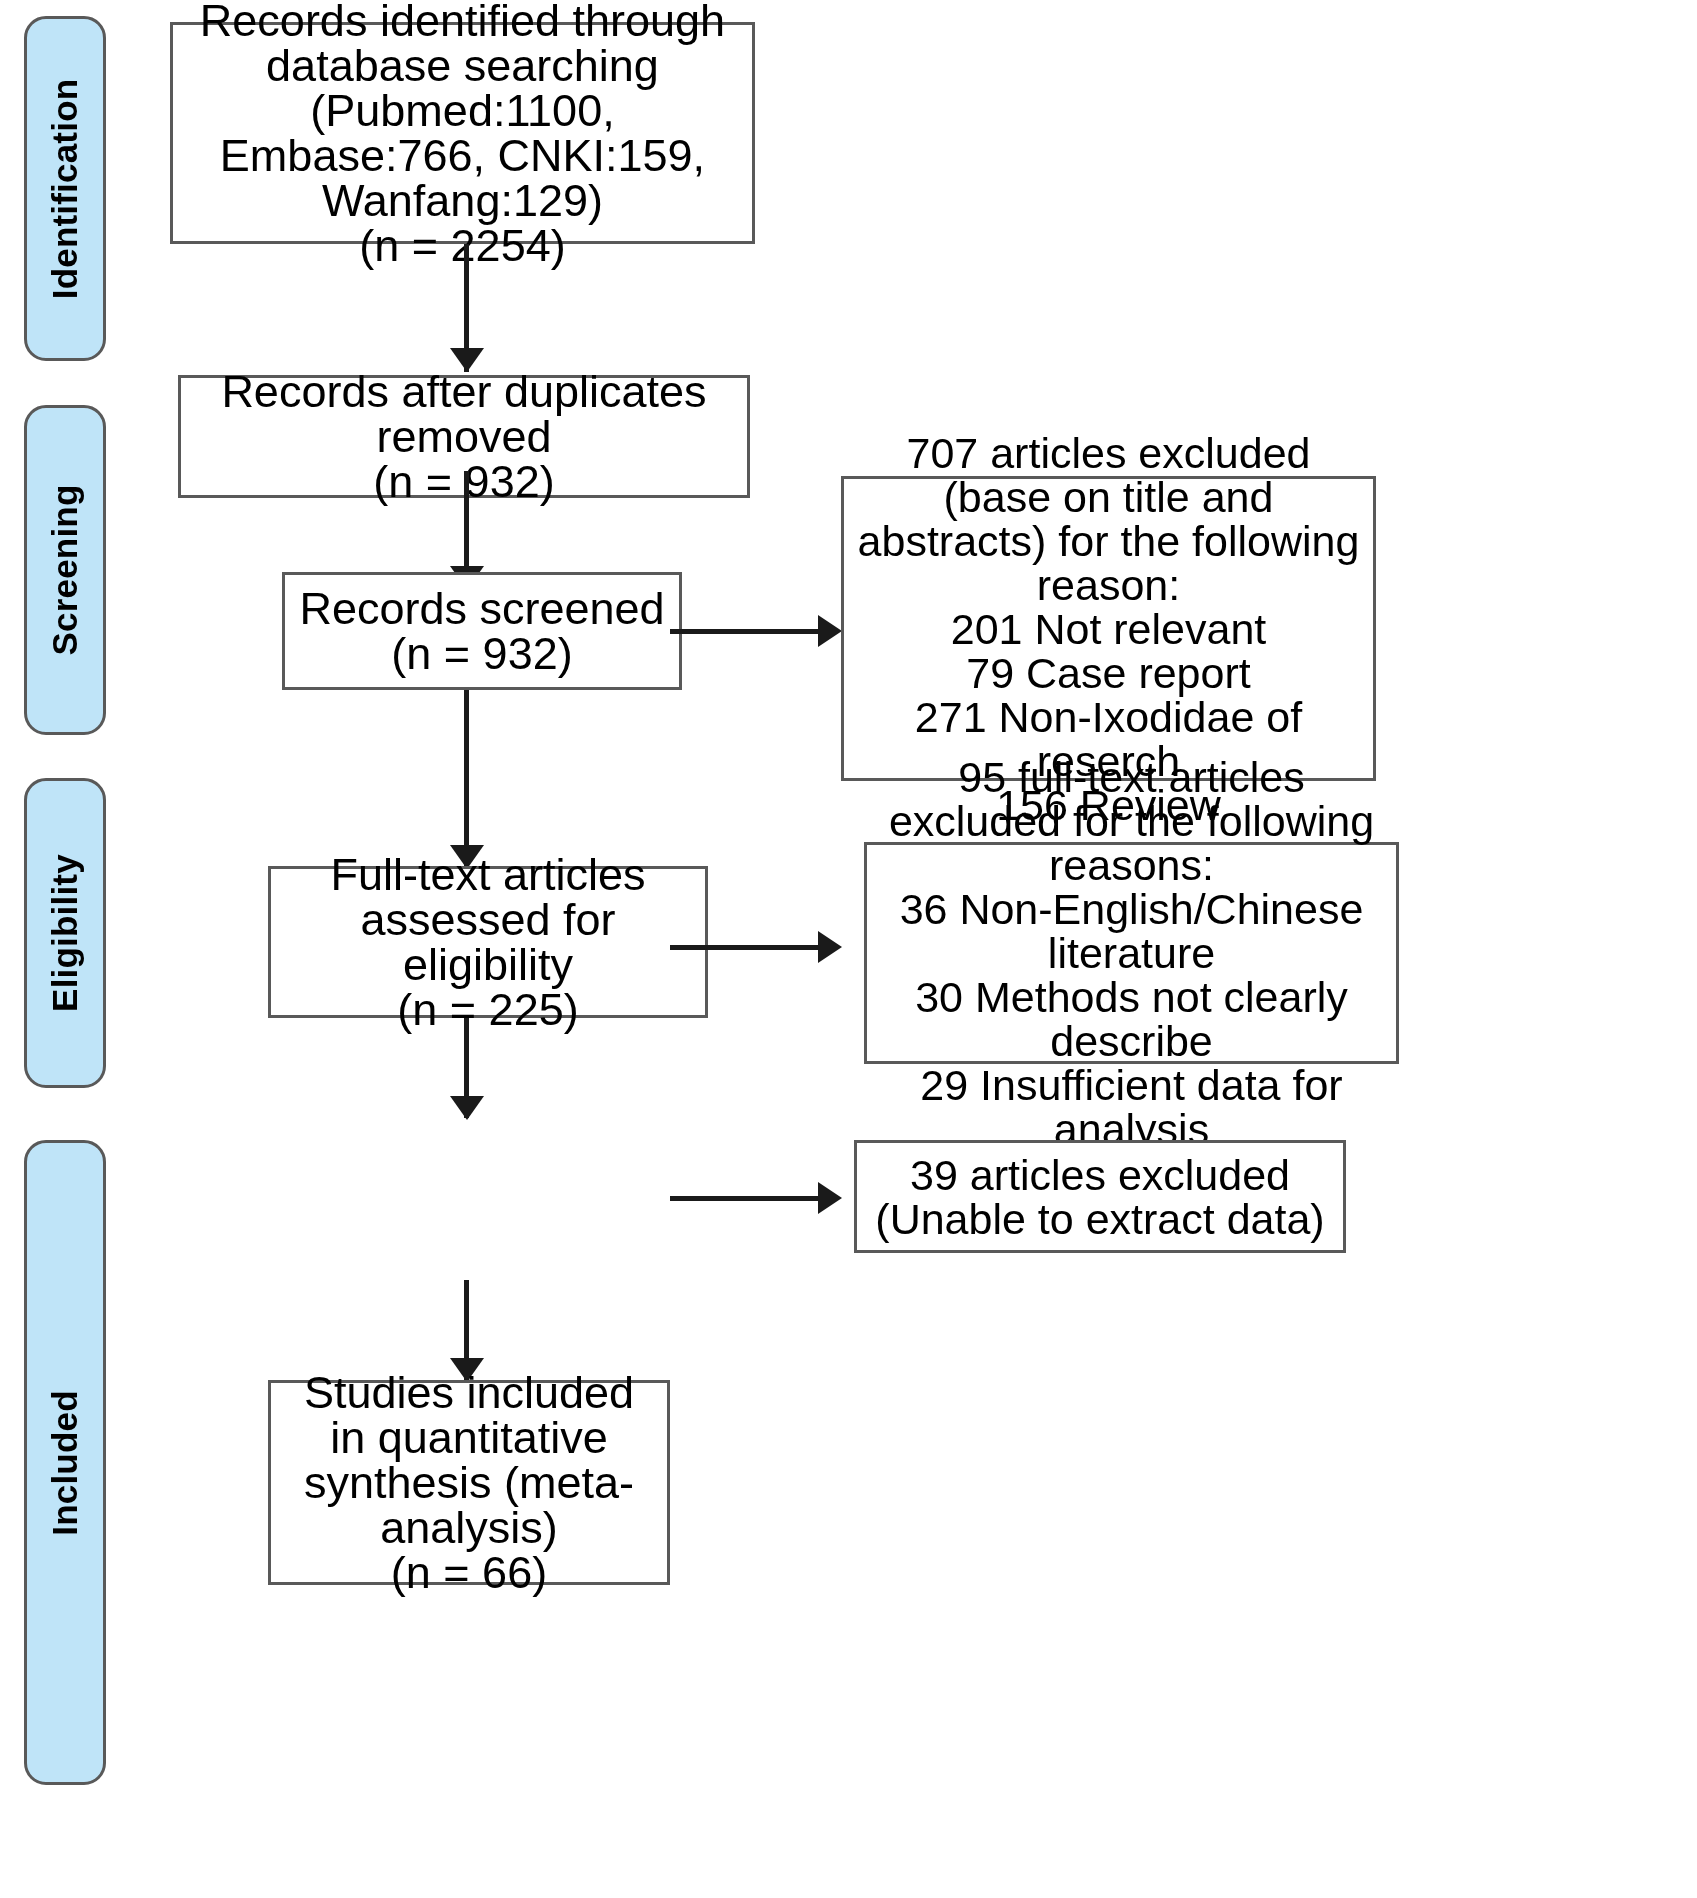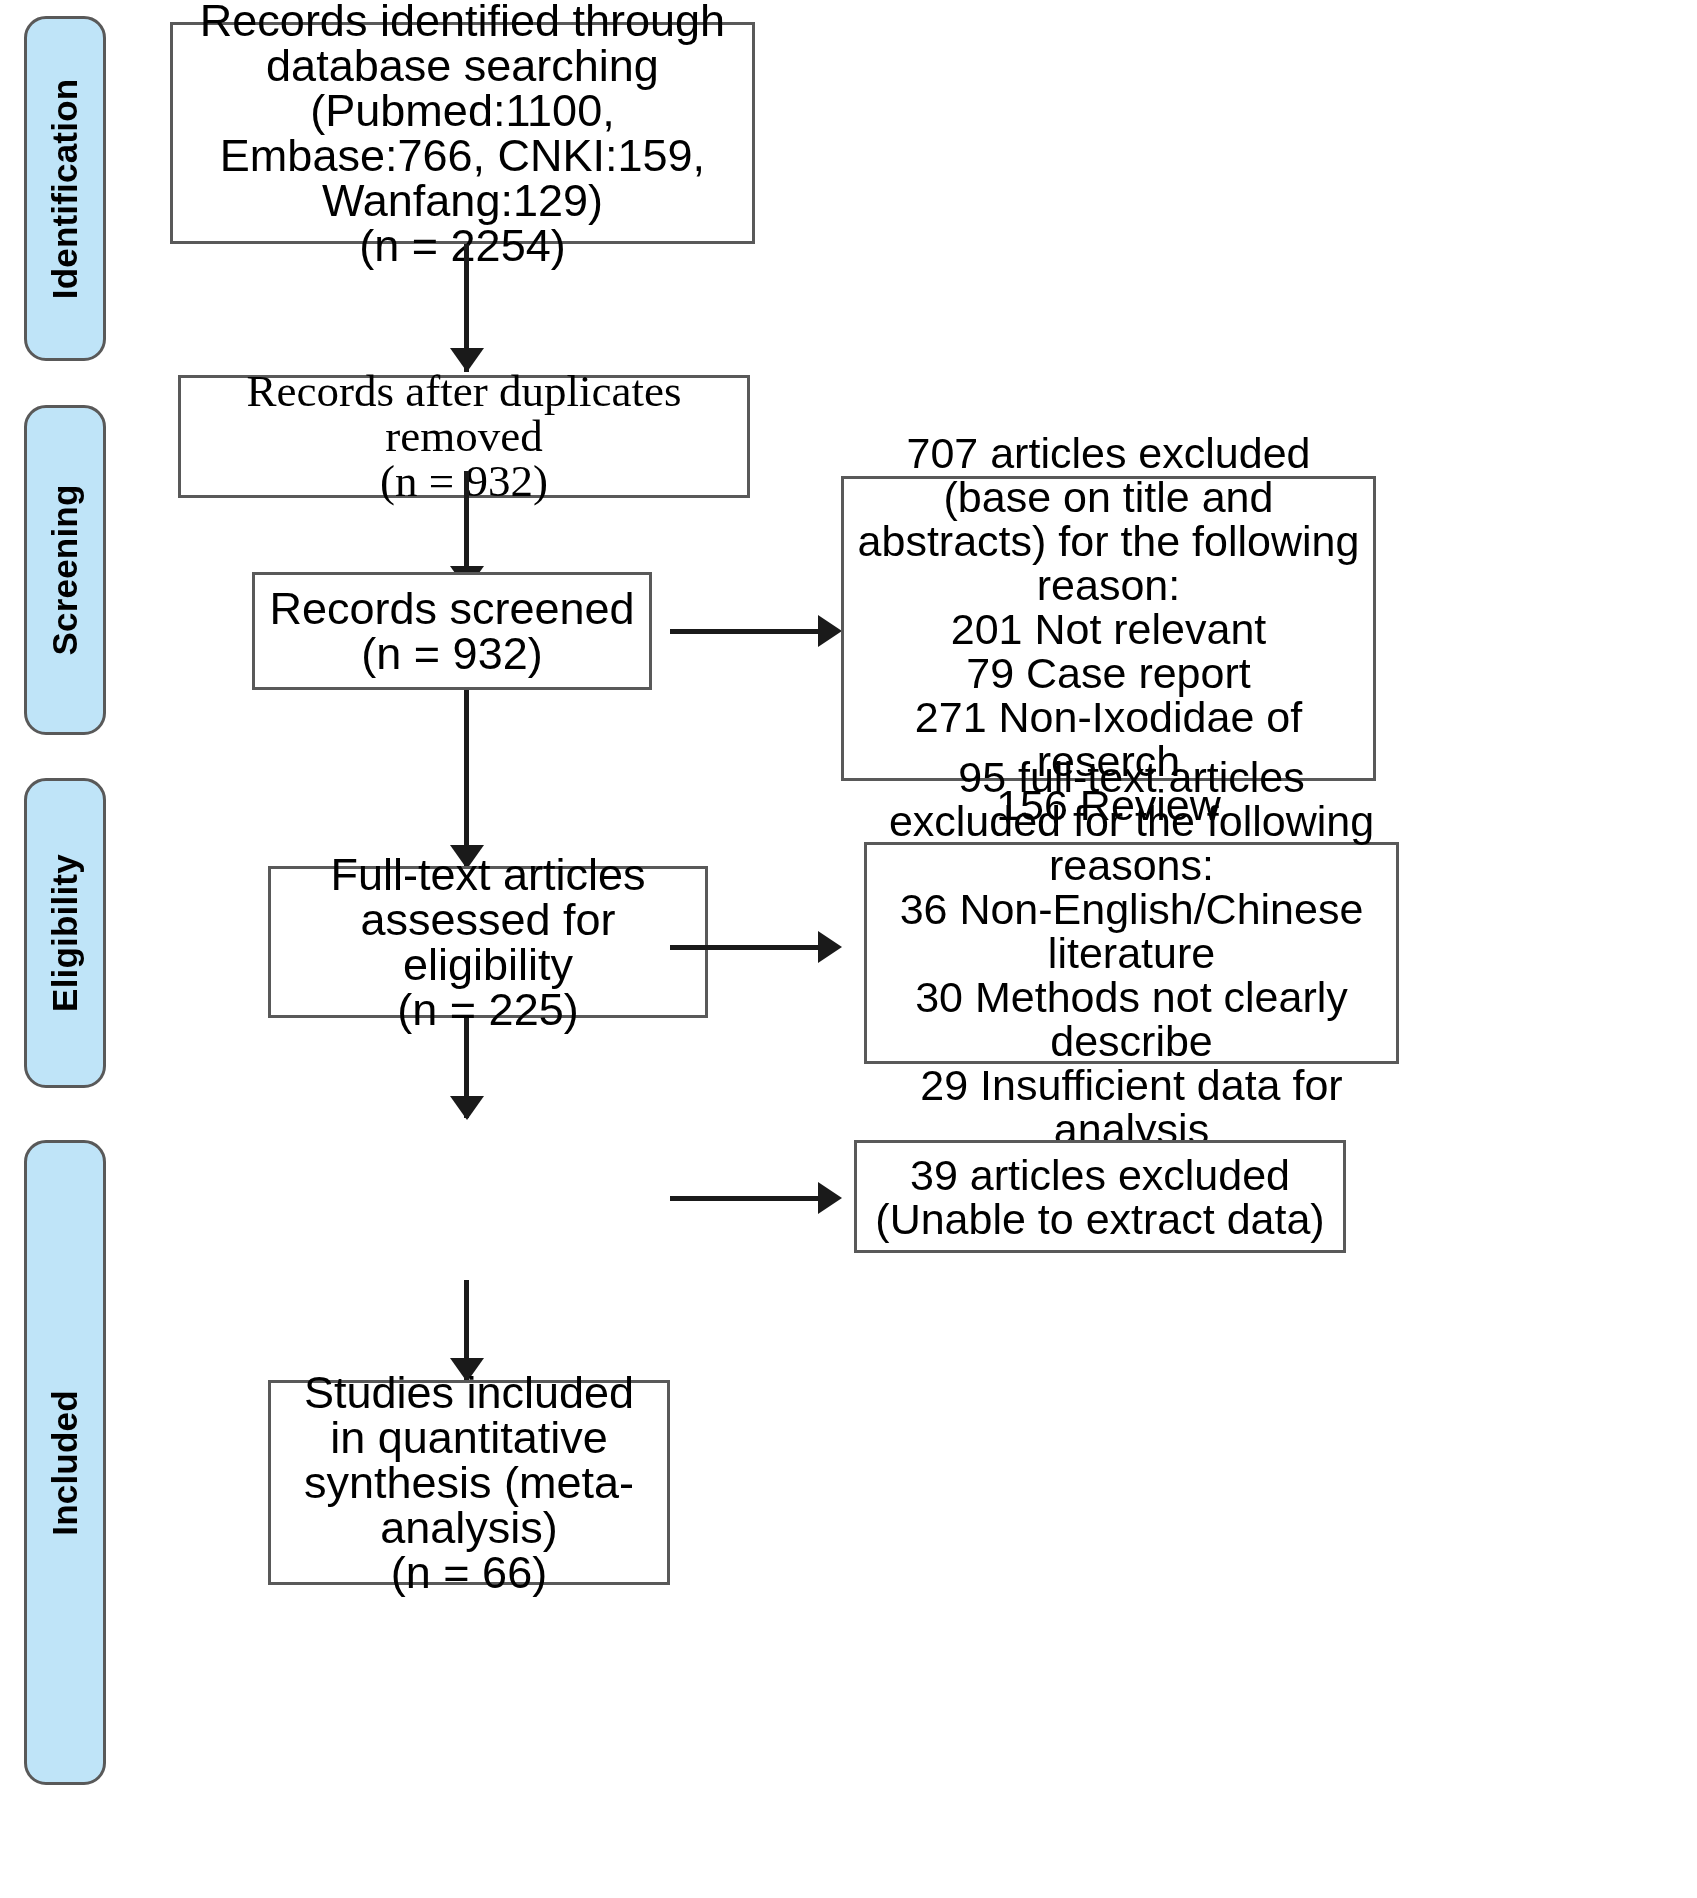--- a/index.html
+++ b/index.html
@@ -116,29 +116,29 @@
   </div>
 
   <div class="node" style="left:170px; top:22px; width:585px; height:222px;">
     <div class="node-text">Records identified through database searching (Pubmed:1100, Embase:766, CNKI:159, Wanfang:129)
 (n = 2254)</div>
   </div>
 
   <div class="vline" style="left:464px; top:244px; height:128px;"></div>
   <div class="arrow-down" style="left:450px; top:348px;"></div>
 
-  <div class="node" style="left:178px; top:375px; width:572px; height:123px;font-family:Liberation Serif, serif;">
+  <div class="node" style="left:178px; top:375px; width:572px; height:123px;">
     <div class="node-text">Records after duplicates removed
 (n = 932)</div>
   </div>
 
   <div class="vline" style="left:464px; top:471px; height:118px;"></div>
   <div class="arrow-down" style="left:450px; top:566px;"></div>
 
-  <div class="node" style="left:252px; top:572px; width:400px; height:118px;">
+  <div class="node" style="left:282px; top:572px; width:400px; height:118px;">
     <div class="node-text">Records screened
 (n = 932)</div>
   </div>
 
   <div class="hline" style="left:670px; top:629px; width:155px;"></div>
   <div class="arrow-right" style="left:818px; top:615px;"></div>
 
   <div class="node" style="left:841px; top:476px; width:535px; height:305px;">
     <div class="node-text small">707 articles excluded (base on title and abstracts) for the following reason:
 201 Not relevant

